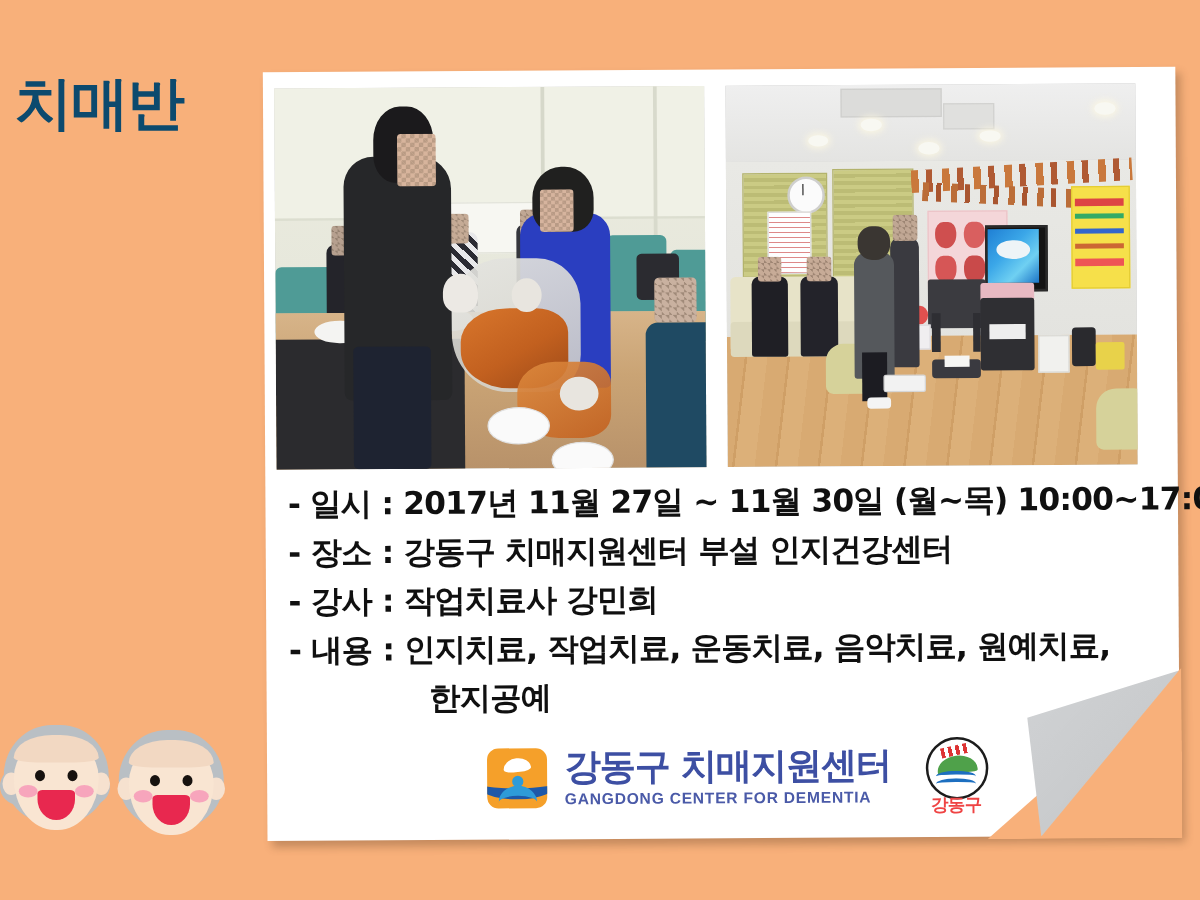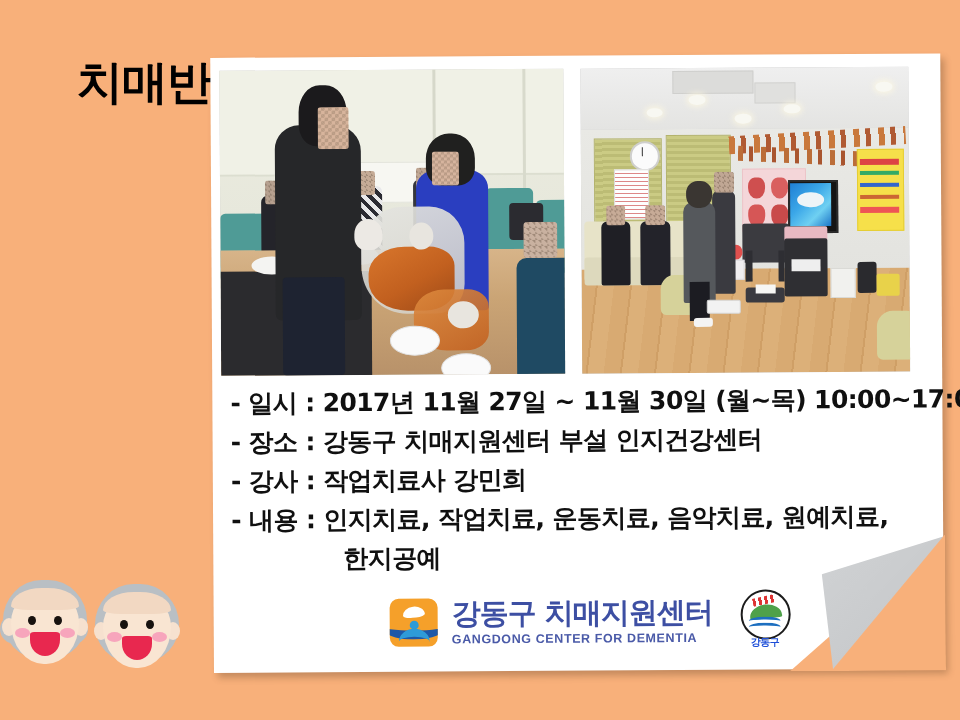--- a/index.html
+++ b/index.html
@@ -21,23 +21,24 @@
     inset: 0;
     background: #f8b07a;
   }
 
   
   #title-block {
     position: absolute;
     left: 0;
     top: 58px;
     width: 212px;
-    text-align: right;
-    color: #000000;
+    text-align: left;
+    color: #0c4a6e;
     user-select: none;
+    padding-left: 12px;
   }
   #title-main {
     font-family: "DejaVu Sans", sans-serif;
     font-weight: bold;
     font-size: 46px;
     letter-spacing: -1px;
     line-height: 1.08;
     white-space: nowrap;
   }
   #title-sub {
@@ -485,22 +486,22 @@
     transform: rotate(-12deg);
   }
   #gov-label {
     position: absolute;
     left: 0;
     top: 46px;
     width: 56px;
     text-align: center;
     font-family: Liberation Mono, monospace;
     font-weight: bold;
-    font-size: 10px;
-    color: #1d4ed8;
+    font-size: 14px;
+    color: #ef4444;
     letter-spacing: -0.5px;
   }
 </style>
 </head>
 <body>
 
 <div id="slide">
 
   <div id="title-block">
     <div id="title-main">치매반</div>

